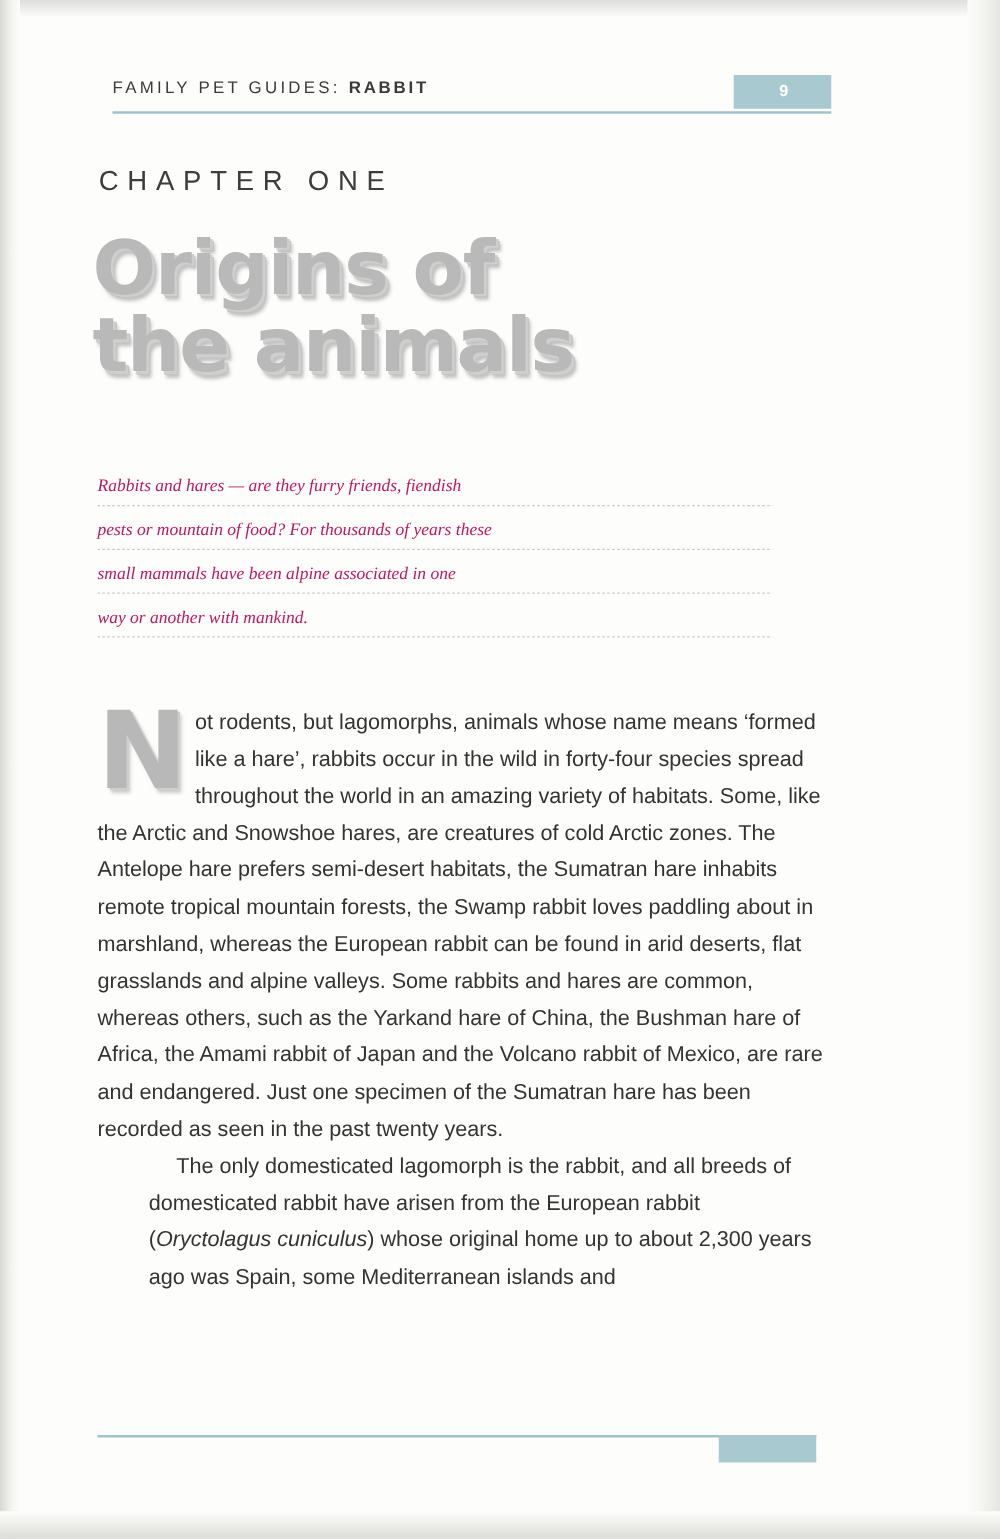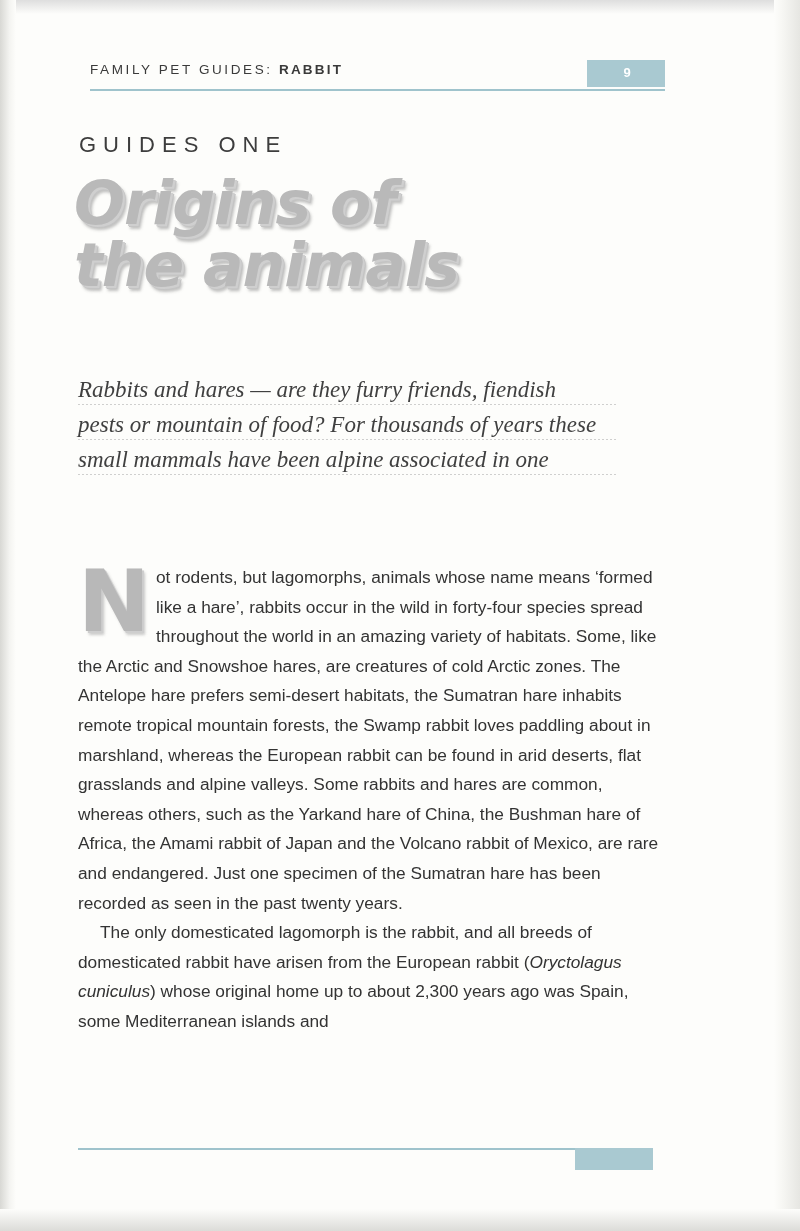--- a/index.html
+++ b/index.html
@@ -99,25 +99,24 @@
     top: 132px;
     font-size: 22px;
     letter-spacing: 7px;
     color: #3d3d3d;
   }
 
   
   .chapter-title {
     position: absolute;
     left: 74px;
-    top: 172px;
+    top: 184px;
     width: 520px;
     font-family: "DejaVu Sans", sans-serif;
     font-weight: bold;
-    font-style: italic;
     font-size: 60px;
     line-height: 62px;
     color: #b9b9b9;
     text-shadow:
        2px 2px 0 #cfcfcf,
        3px 3px 0 #c4c4c4,
        4px 5px 3px rgba(120,120,120,0.45);
     letter-spacing: -1px;
   }
   .chapter-title .line {
@@ -126,23 +125,23 @@
   }
 
   
   .standfirst {
     position: absolute;
     left: 78px;
     top: 372px;
     width: 540px;
     font-family: "Liberation Serif", serif;
     font-style: italic;
-    font-size: 23px;
+    font-size: 14px;
     line-height: 35px;
-    color: #404040;
+    color: #be185d;
   }
   .standfirst .sf-line {
     display: block;
     white-space: nowrap;
     position: relative;
   }
   .standfirst .sf-line::after {
     content: "";
     position: absolute;
     left: 0;
@@ -172,20 +171,21 @@
     color: #b8b8b8;
     margin: 2px 6px 0 0;
     text-shadow: 2px 2px 0 #cecece, 3px 4px 3px rgba(130,130,130,0.4);
   }
   .para {
     margin: 0;
     text-align: left;
   }
   .para + .para {
     text-indent: 22px;
+    margin-left: 41px;
   }
   .para em { font-style: italic; }
 
   
   .footer-rule {
     position: absolute;
     left: 78px;
     top: 1148px;
     width: 575px;
     height: 2px;
@@ -212,31 +212,32 @@
   <div class="running-head">
     <div class="rh-text">
       <span>FAMILY PET GUIDES:</span>
       <span class="bold">RABBIT</span>
     </div>
     <div class="page-number-box"></div>
     <div class="page-number">9</div>
     <div class="rh-rule"></div>
   </div>
 
-  <div class="chapter-label">GUIDES ONE</div>
+  <div class="chapter-label">CHAPTER ONE</div>
 
   <div class="chapter-title">
     <span class="line">Origins of</span>
     <span class="line">the animals</span>
   </div>
 
   <div class="standfirst">
     <span class="sf-line">Rabbits and hares — are they furry friends, fiendish</span>
     <span class="sf-line">pests or mountain of food? For thousands of years these</span>
     <span class="sf-line">small mammals have been alpine associated in one</span>
+    <span class="sf-line">way or another with mankind.</span>
   </div>
 
   <div class="body-copy">
     <p class="para">
       <span class="dropcap">N</span><span>ot rodents, but lagomorphs, animals whose name means ‘formed like a hare’, rabbits occur in the wild in forty-four species spread throughout the world in an amazing variety of habitats. Some, like the Arctic and Snowshoe hares, are creatures of cold Arctic zones. The Antelope hare prefers semi-desert habitats, the Sumatran hare inhabits remote tropical mountain forests, the Swamp rabbit loves paddling about in marshland, whereas the European rabbit can be found in arid deserts, flat grasslands and alpine valleys. Some rabbits and hares are common, whereas others, such as the Yarkand hare of China, the Bushman hare of Africa, the Amami rabbit of Japan and the Volcano rabbit of Mexico, are rare and endangered. Just one specimen of the Sumatran hare has been recorded as seen in the past twenty years.</span>
     </p>
     <p class="para"><span>The only domesticated lagomorph is the rabbit, and all breeds of domesticated rabbit have arisen from the European rabbit (</span><em>Oryctolagus cuniculus</em><span>) whose original home up to about 2,300 years ago was Spain, some Mediterranean islands and</span></p>
   </div>
 
   <div class="footer-rule"></div>

